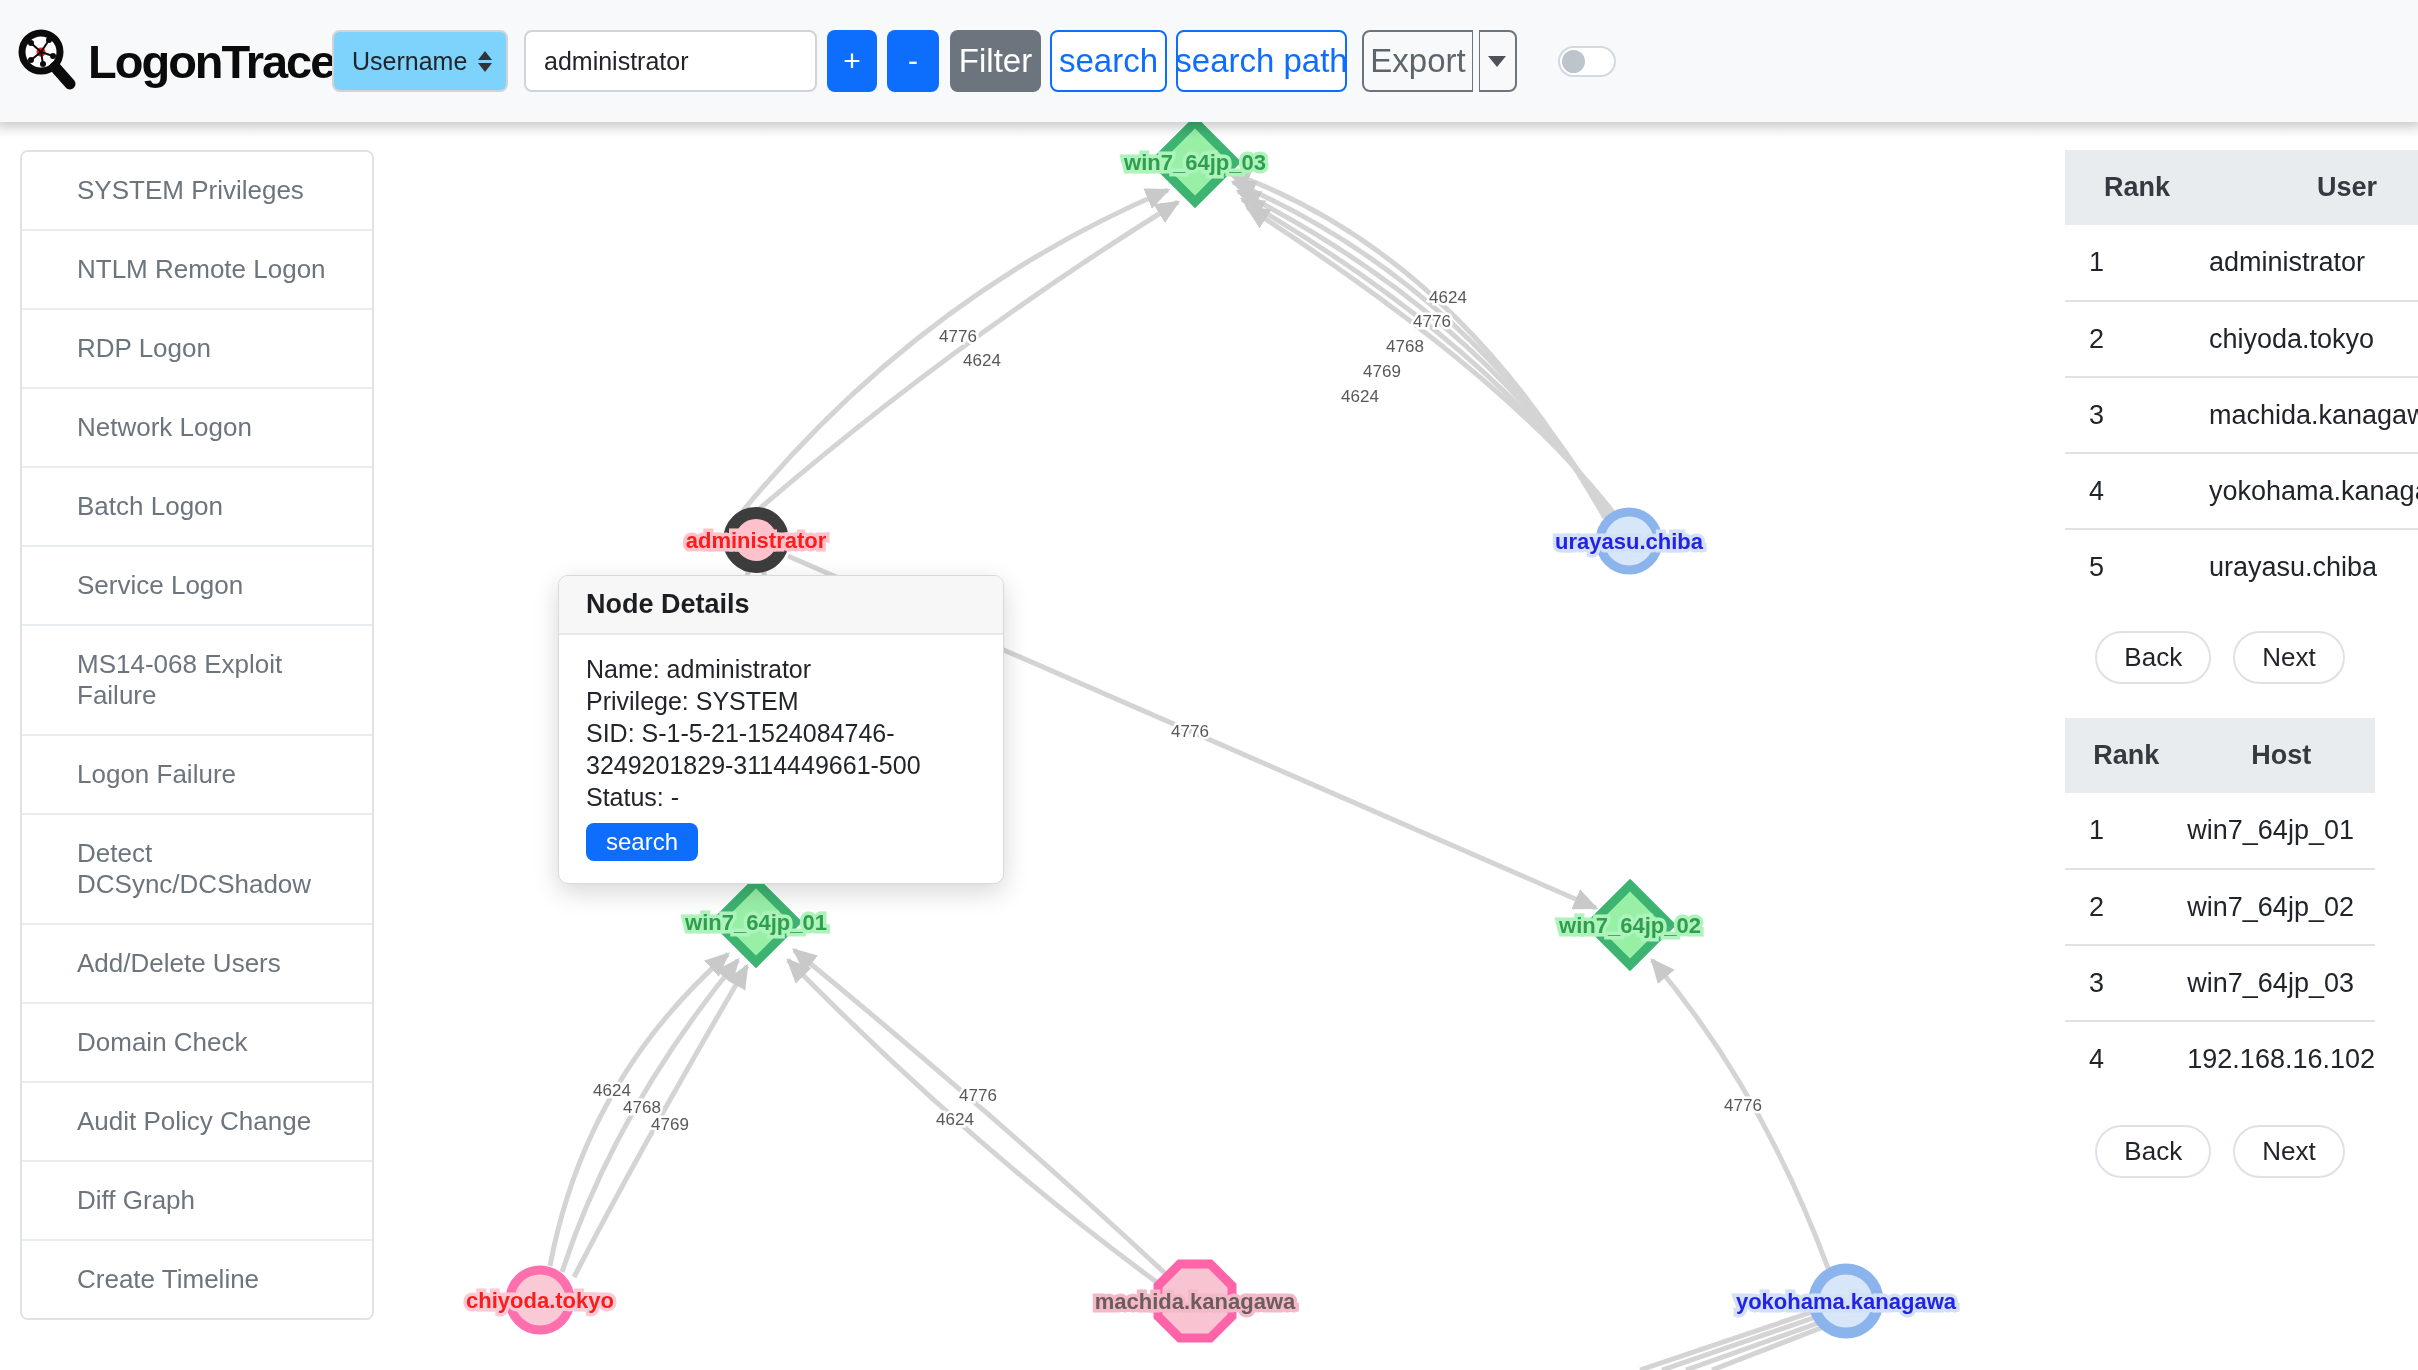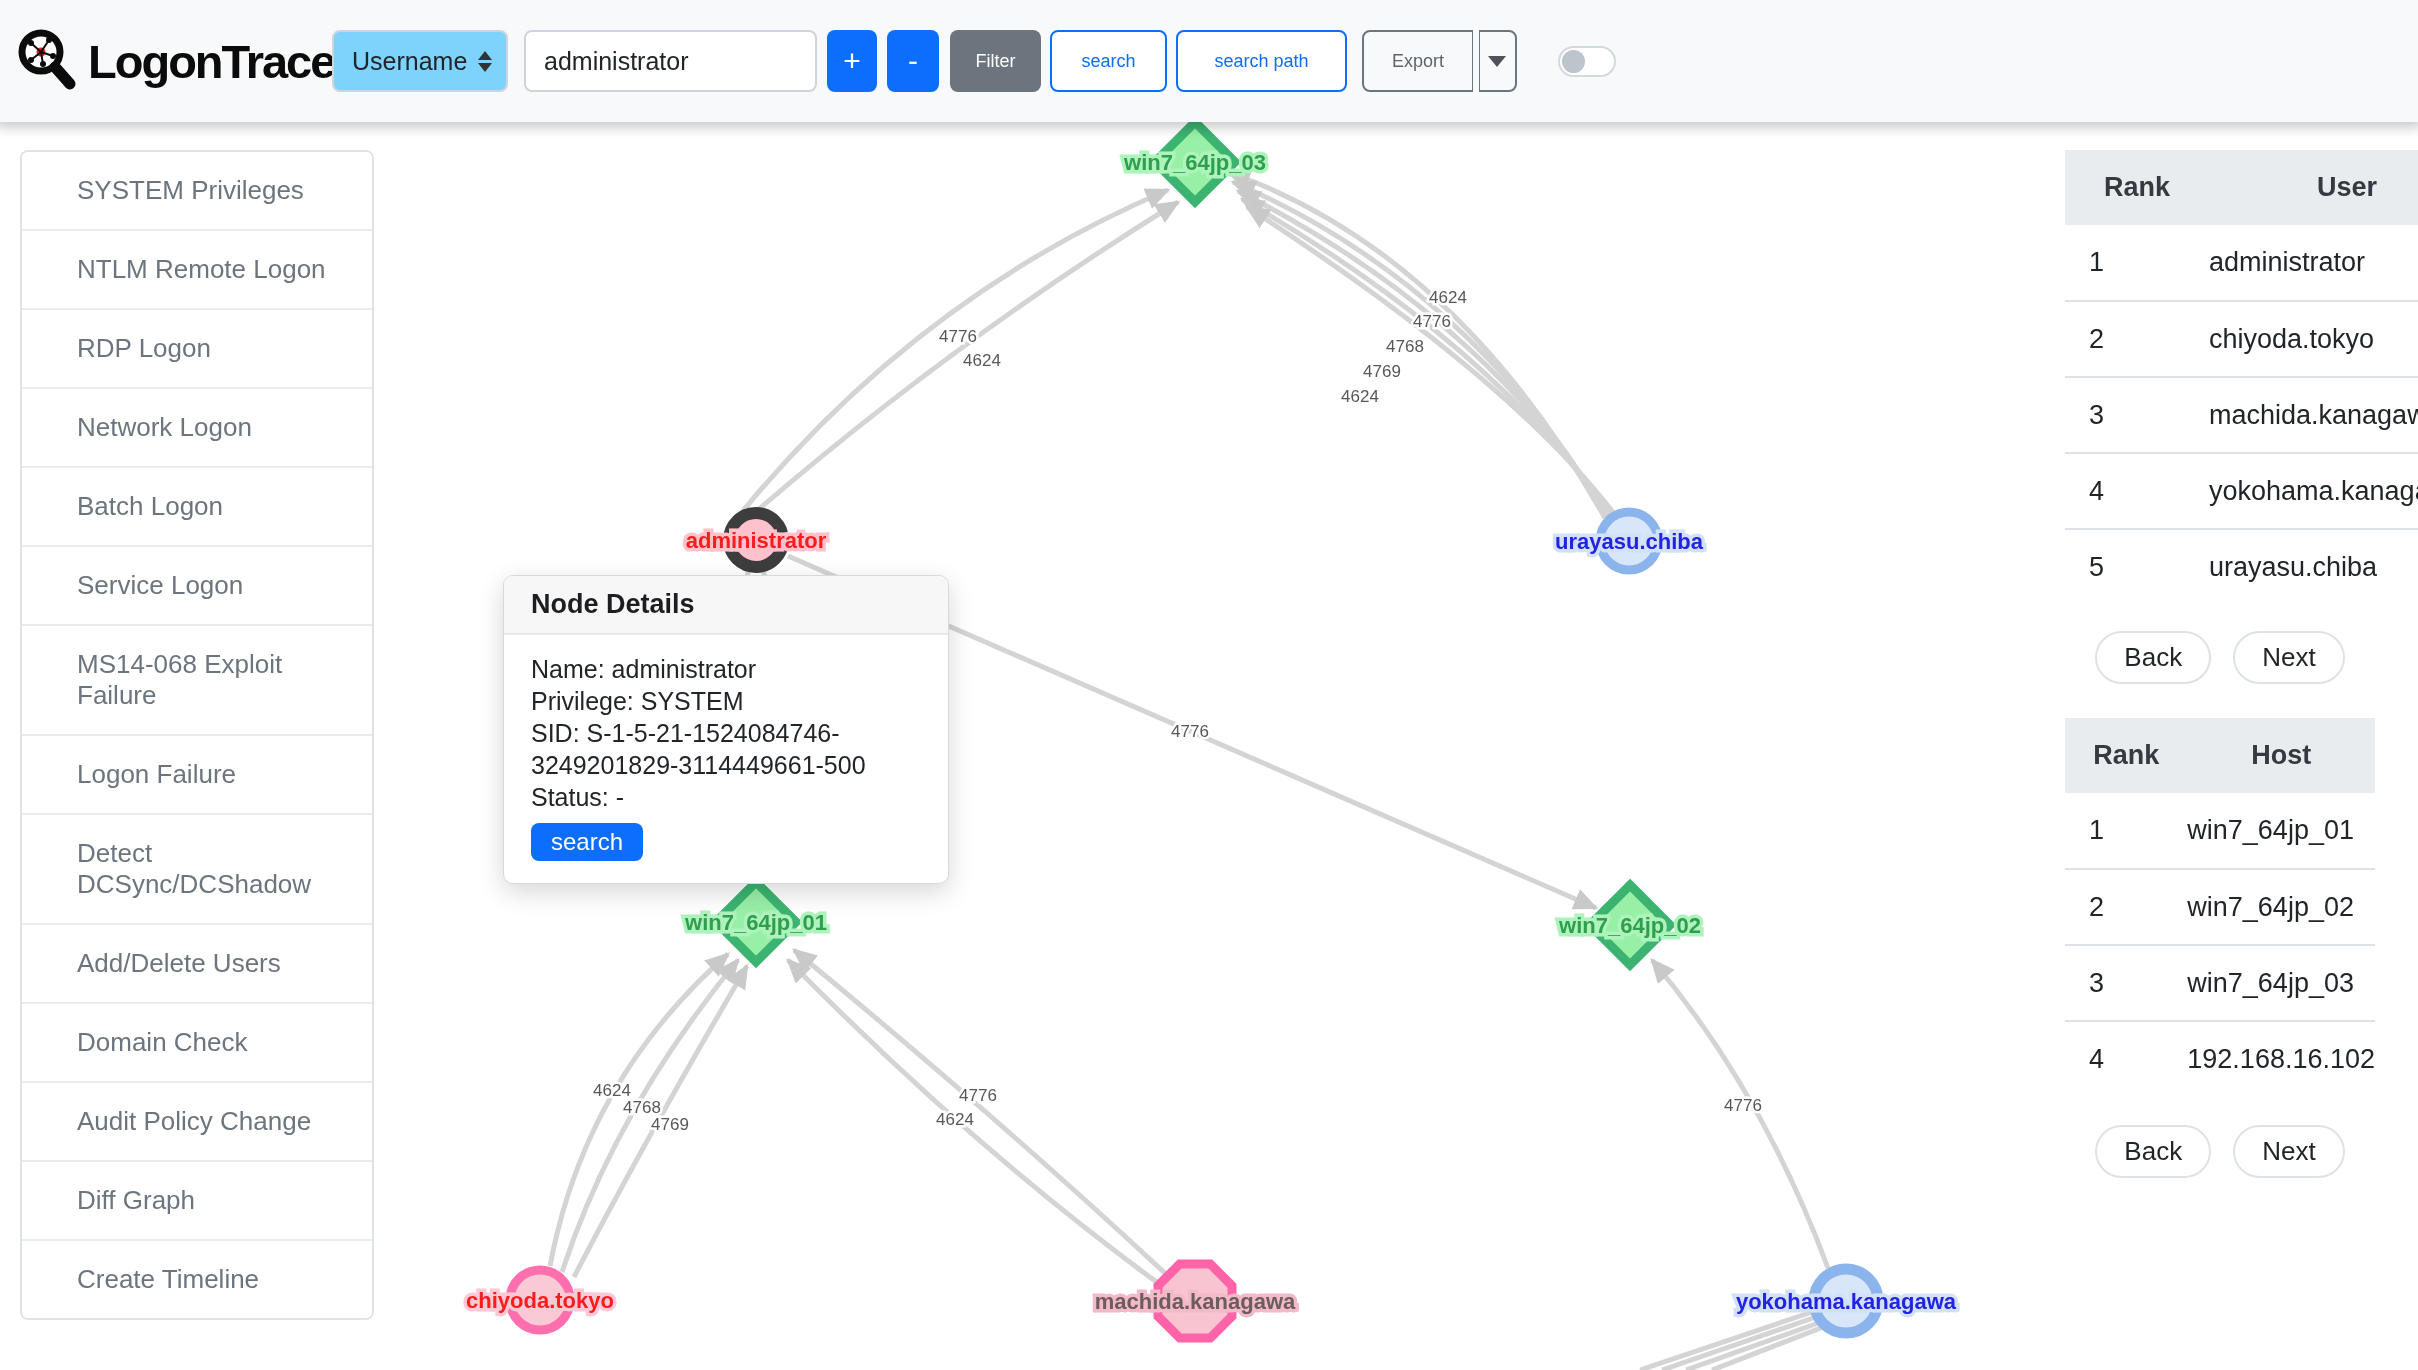--- a/index.html
+++ b/index.html
@@ -28,21 +28,21 @@
   .updown i { width: 0; height: 0; border-left: 7px solid transparent; border-right: 7px solid transparent; display:block; }
   .updown i.up   { border-bottom: 9px solid #333; }
   .updown i.down { border-top: 9px solid #333; }
 
   .query-input {
     left: 524px; width: 293px; background: #fff; border: 2px solid #ced4da; border-radius: 8px;
     font-size: 25px; padding: 0 18px; color: #212529; font-family: inherit;
   }
 
   .btn {
-    border: none; border-radius: 8px; font-size: 18px; font-family: inherit;
+    border: none; border-radius: 8px; font-size: 33px; font-family: inherit;
     display: flex; align-items: center; justify-content: center; cursor: pointer; white-space: nowrap;
   }
   .btn-primary   { background: #0d6efd; color: #fff; }
   .btn-secondary { background: #6c757d; color: #fff; }
   .btn-outline-primary   { background: #fff; color: #0d6efd; border: 2px solid #0d6efd; }
   .btn-outline-secondary { background: #f8f9fa; color: #5d656c; border: 2px solid #6c757d; margin-left: 6px; }
 
   .btn-plus   { left: 827px; width: 50px; font-size: 30px; }
   .btn-minus  { left: 887px; width: 52px; font-size: 30px; }
   .btn-filter { left: 950px; width: 91px; }
@@ -76,21 +76,21 @@
   .side-item:last-child { border-bottom: none; }
 
   
   #graph-svg { position: absolute; left: 0; top: 0; z-index: 1; }
   .edge { fill: none; stroke: #d4d4d4; stroke-width: 5; }
   .edge-label { font-size: 17px; fill: #585858; stroke: #ffffff; stroke-width: 5px; paint-order: stroke; font-family: inherit; }
   .node-label { font-size: 22px; font-weight: bold; paint-order: stroke; stroke-width: 7px; text-anchor: middle; font-family: inherit; }
 
   
   .popup {
-    position: absolute; left: 503px; top: 575px; width: 446px; z-index: 8;
+    position: absolute; left: 558px; top: 575px; width: 446px; z-index: 8;
     background: #fff; border: 1px solid #d9d9d9; border-radius: 10px;
     box-shadow: 0 8px 26px rgba(0,0,0,.16); overflow: hidden;
   }
   .popup-header { background: #f7f7f7; border-bottom: 2px solid #e8e8e8; padding: 13px 27px; font-size: 27px; font-weight: bold; color: #1c1e21; }
   .popup-body { padding: 18px 27px 22px 27px; }
   .popup-line { font-size: 25px; line-height: 32px; color: #212529; }
   .popup-search-btn {
     margin-top: 10px; background: #0d6efd; color: #fff; border: none; border-radius: 8px;
     font-size: 24px; padding: 5px 20px; font-family: inherit; cursor: pointer;
   }

